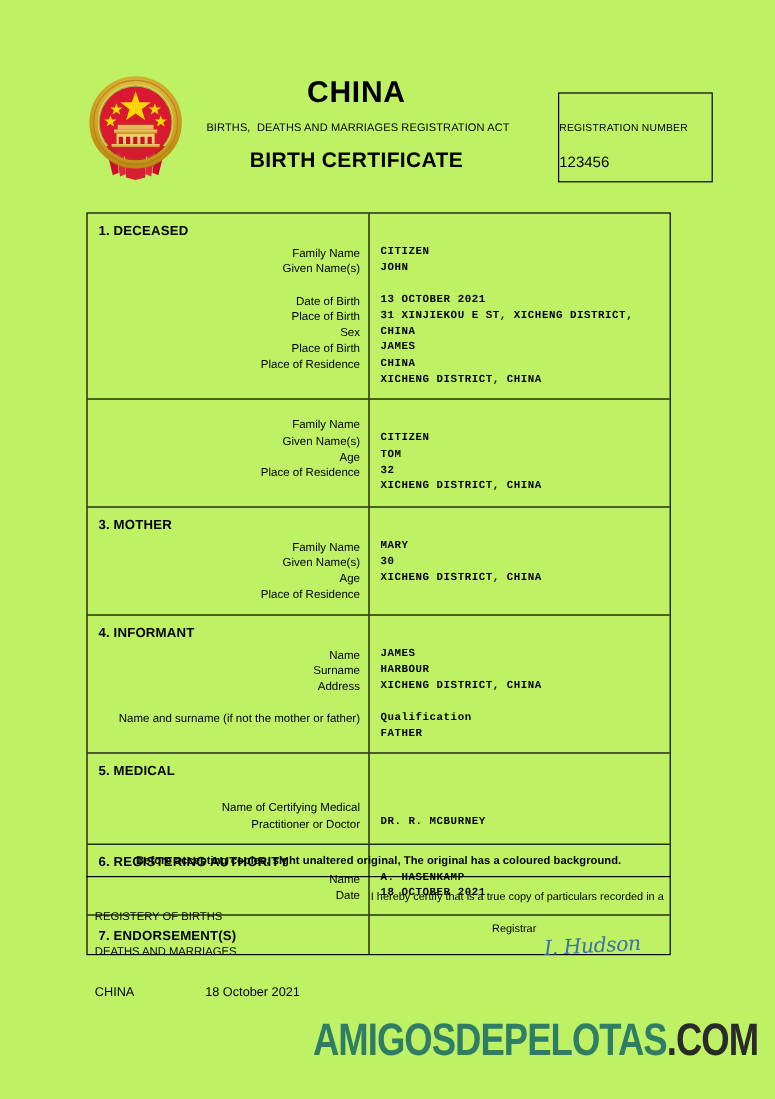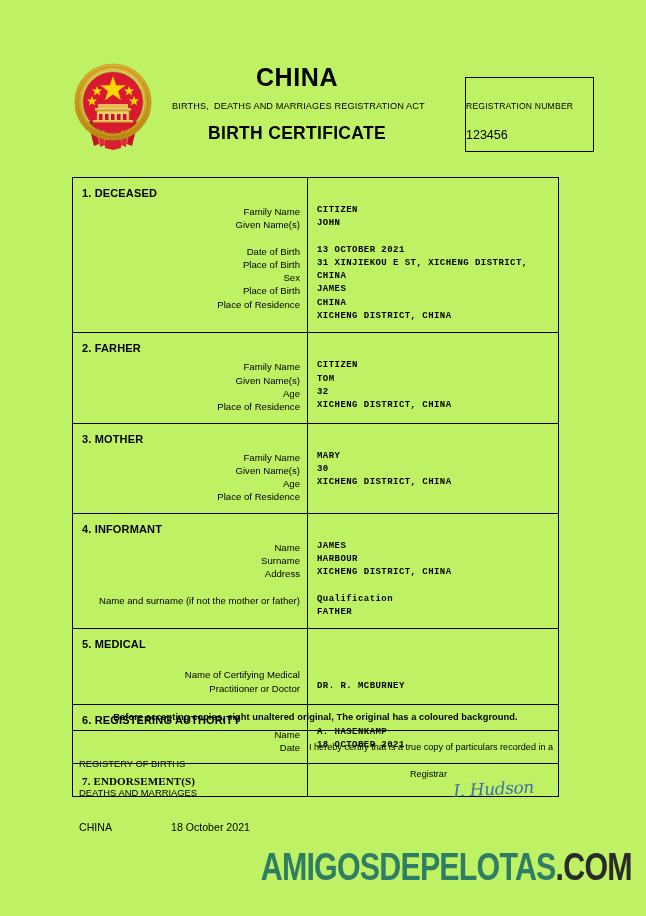--- a/index.html
+++ b/index.html
@@ -98,21 +98,21 @@
     width: 487px;
     border: 1.4px solid #000;
     box-sizing: border-box;
   }
   .section {
     display: flex;
     border-bottom: 1.4px solid #000;
     min-height: 40px;
     box-sizing: border-box;
   }
-  .section:last-child { border-bottom: none; font-family: Liberation Serif, serif; }
+  .section:last-child { border-bottom: none; }
 
   .sec-left {
     width: 235px;
     min-width: 235px;
     border-right: 1.4px solid #000;
     box-sizing: border-box;
     padding: 9px 7px 9px 9px;
     position: relative;
   }
   .sec-right {
@@ -349,21 +349,20 @@
         <div class="value-line">31 XINJIEKOU E ST, XICHENG DISTRICT,</div>
         <div class="value-line">CHINA</div>
         <div class="value-line">JAMES</div>
         <div class="value-line">CHINA</div>
         <div class="value-line">XICHENG DISTRICT, CHINA</div>
       </div>
     </div>
 
     <div class="section">
       <div class="sec-left">
-        <div class="sec-title">2. FARHER</div>
         <div class="labels">
           <div class="label-line">Family Name</div>
           <div class="label-line">Given Name(s)</div>
           <div class="label-line">Age</div>
           <div class="label-line">Place of Residence</div>
         </div>
       </div>
       <div class="sec-right">
         <div class="vpad-top"></div>
         <div class="value-line">CITIZEN</div>

